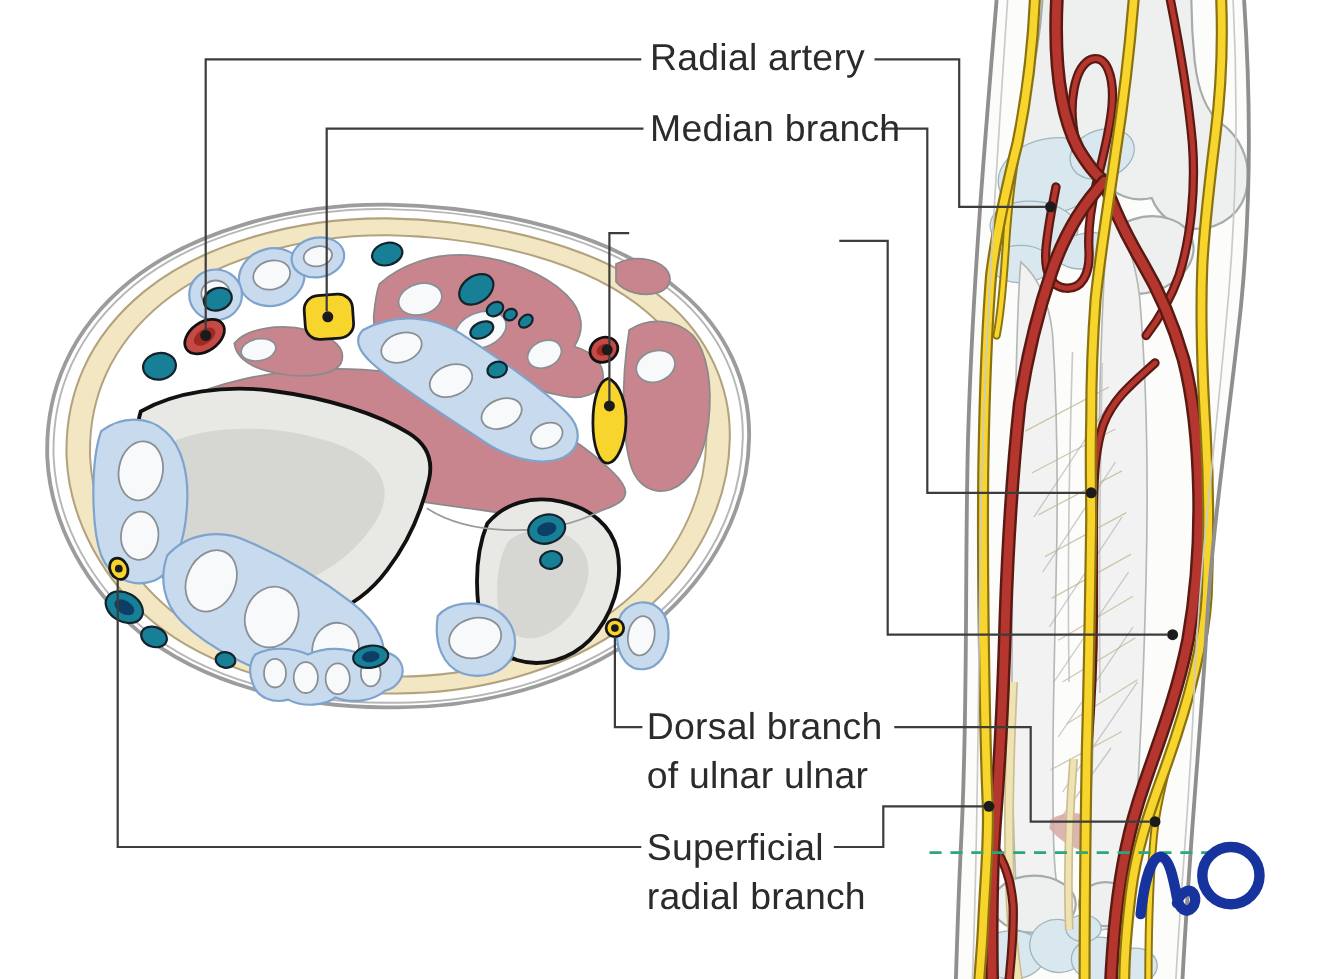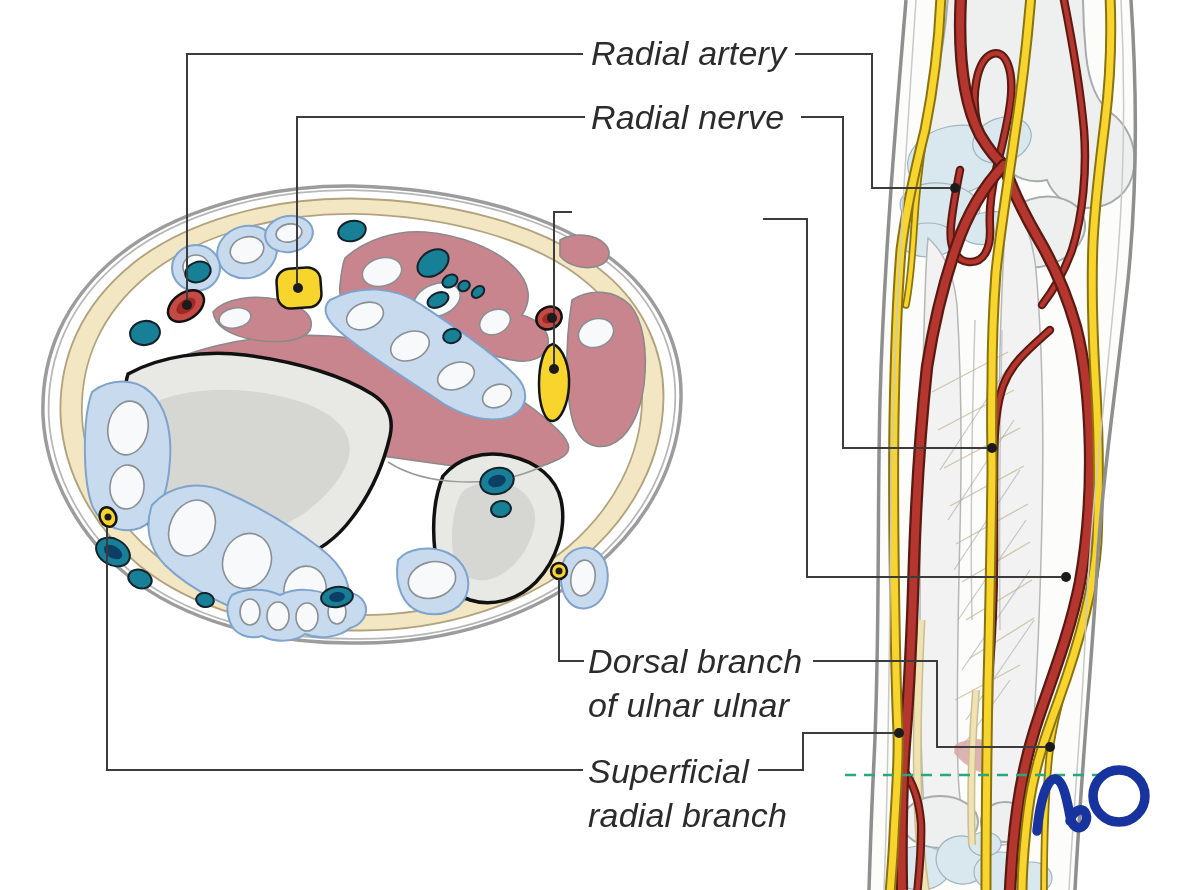--- a/index.html
+++ b/index.html
@@ -1,17 +1,17 @@
 <!DOCTYPE html>
 <html style="--text-color: #2b2b2b; --artery-red: #b5362e; --artery-red-dark: #a12722; --nerve-yellow: #f7d52c; --vein-teal: #177f96; --vein-navy: #0d3e66; --muscle-pink: #c9858d; --bone-fill: #e8e8e5; --bone-inner: #d6d6d3; --fat-cream: #f3e7c3; --fat-edge: #b2a27e; --skin-gray: #9c9c9c; --sheath-blue: #c8daee; --dashed-green: #2aa77e; --logo-blue: #16339e;"><head>
 <meta charset="utf-8">
 <style>
   html,body{margin:0;padding:0;background:#fff;}
   .canvas{position:relative;width:1200px;height:890px;background:#fff;overflow:hidden;
-          font-family:"Liberation Sans", sans-serif;font-style:italic;}
+          font-family:"Liberation Sans", sans-serif;}
   .art{position:absolute;left:0;top:0;}
   .label{position:absolute;font-size:34px;line-height:44px;color:var(--text-color,#2b2b2b);
          white-space:pre-line;letter-spacing:0.2px;}
   
   .vd{stroke:#5a1a12;stroke-width:12.5;fill:none;stroke-linecap:round}
   .vr{stroke:var(--artery-red,#b5362e);stroke-width:8;fill:none;stroke-linecap:round}
   .vd2{stroke:#5a1a12;stroke-width:8.5;fill:none;stroke-linecap:round}
   .vr2{stroke:var(--artery-red,#b5362e);stroke-width:4.5;fill:none;stroke-linecap:round}
   .nd{stroke:#8a7210;stroke-width:11;fill:none;stroke-linecap:round}
   .ny{stroke:var(--nerve-yellow,#f7d52c);stroke-width:7;fill:none;stroke-linecap:round}
@@ -299,18 +299,18 @@
     <path class="leader" d="M559,579 L559,661 L584,661"></path>
     <path class="leader" d="M813,661 L937,661 L937,747 L1045,747"></path>
     <circle class="dot" cx="1050" cy="747" r="5"></circle>
     <path class="leader" d="M107,527 L107,770 L583,770"></path>
     <path class="leader" d="M758,770 L803,770 L803,733 L894,733"></path>
     <circle class="dot" cx="899" cy="733" r="5"></circle>
   </g>
 </svg>
 
   <div class="label" style="left:591px;top:31px;">Radial artery</div>
-  <div class="label" style="left:591px;top:95px;">Radial nerve</div>
+  <div class="label" style="left:591px;top:95px;">Median branch</div>
   <div class="label" style="left:588px;top:639px;">Dorsal branch
 of ulnar ulnar</div>
   <div class="label" style="left:588px;top:749px;">Superficial
 radial branch</div>
 </div>
 
 </body></html>

